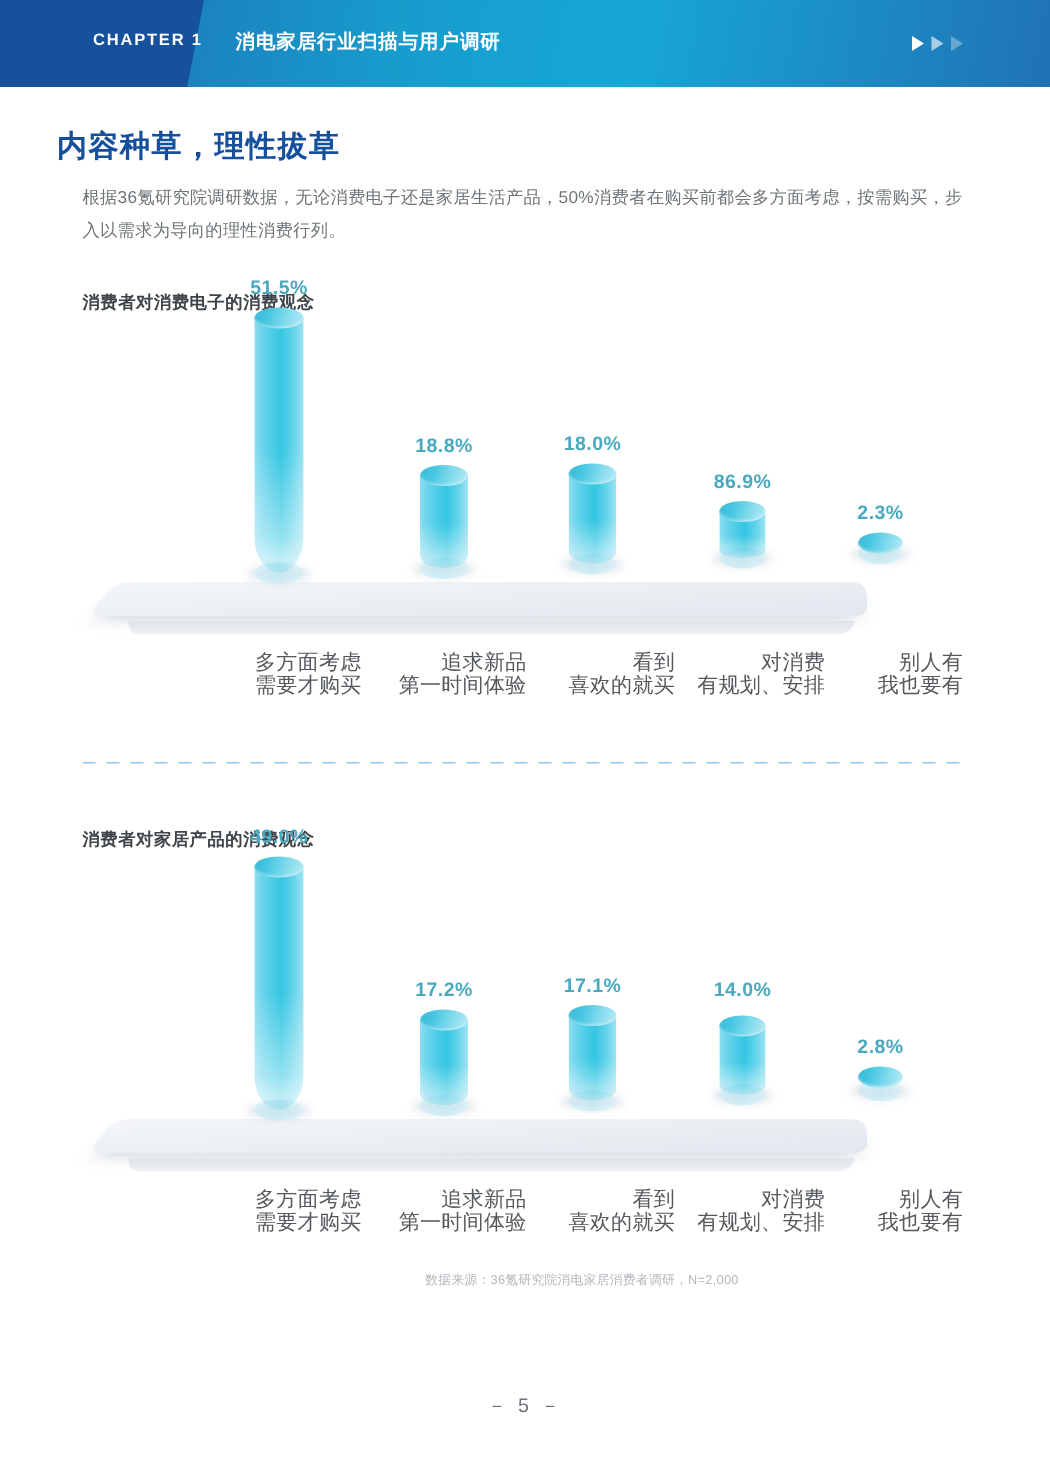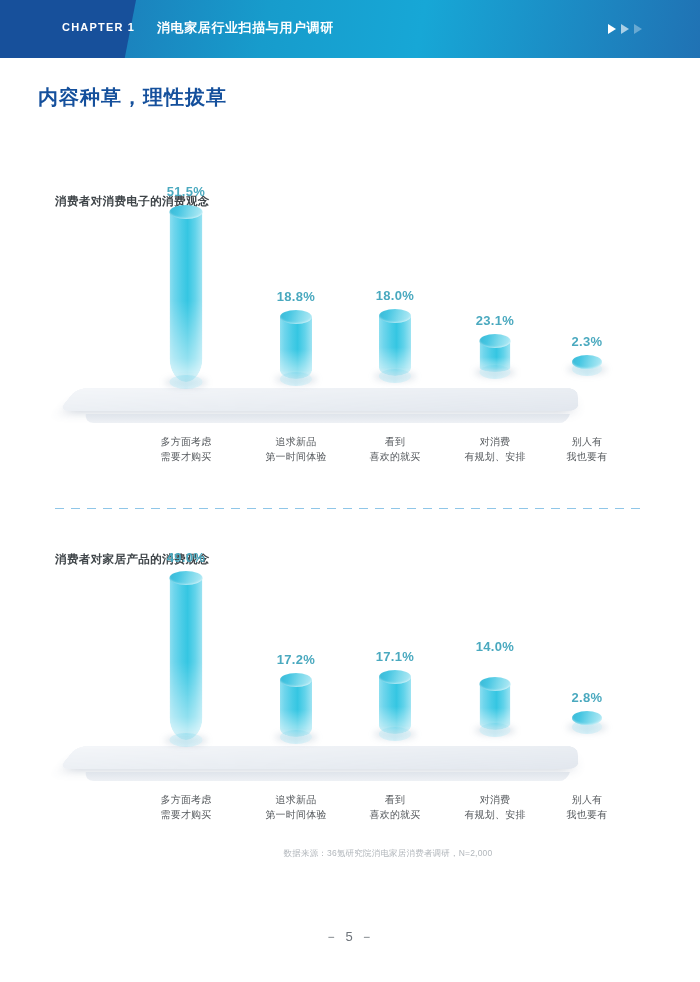--- a/index.html
+++ b/index.html
@@ -111,22 +111,22 @@
     box-shadow: inset 0 -1px 2px rgba(255,255,255,0.45);
   }
   .bar-shadow {
     position: absolute; left: 50%; transform: translateX(-50%);
     bottom: -6px; height: 11px; border-radius: 50%;
     background: rgba(90,120,150,0.17); filter: blur(3px);
   }
 
   .axis-labels { position: absolute; left: 0; top: 218px; width: 590px; height: 40px; }
   .axis-label {
-    position: absolute; width: 110px; text-align: center;
-    font-size: 10px; line-height: 15px; color: #55595d; letter-spacing: 0.2px;
+    position: absolute; width: 110px; text-align: right;
+    font-size: 14px; line-height: 15px; color: #55595d; letter-spacing: 0.2px;
   }
 
   
   .divider {
     position: absolute; left: 55px; top: 508px; width: 590px; height: 1px;
     background-image: linear-gradient(to right, #8fc6e8 0 9px, transparent 9px 16px);
     background-size: 16px 1px; background-repeat: repeat-x;
   }
 
   
@@ -150,20 +150,21 @@
     <div class="chapter-tag">CHAPTER 1</div>
     <div class="header-title">消电家居行业扫描与用户调研</div>
     <div class="arrows">
       <i></i>
       <i></i>
       <i></i>
     </div>
   </div>
 
   <div class="section-title">内容种草，理性拔草</div>
+  <div class="lede">根据36氪研究院调研数据，无论消费电子还是家居生活产品，50%消费者在购买前都会多方面考虑，按需购买，步入以需求为导向的理性消费行列。</div>
 
   <div class="chart-block" id="chart-0" style="top:194px;">
     <div class="chart-caption">消费者对消费电子的消费观念</div>
     <div class="plot">
       <div class="platform">
         <div class="slab"></div>
         <div class="slab-edge"></div>
       </div>
       <div class="bars">
           <div class="bar-group" style="left: 83px; bottom: 84px;">
@@ -187,21 +188,21 @@
           <div class="bar-group" style="left: 292px; bottom: 90.4px;">
             <div class="bar-value" style="bottom: 72.4px;">18.0%</div>
             <div class="bar-shadow" style="width: 42px;"></div>
             <div class="cyl" style="width: 32px; height: 59.4px; bottom: 0px;">
               <div class="bottom"></div>
               <div class="body"></div>
               <div class="top"></div>
             </div>
           </div>
           <div class="bar-group" style="left: 392px; bottom: 93.6px;">
-            <div class="bar-value" style="bottom: 44.68px;">23.1%</div>
+            <div class="bar-value" style="bottom: 44.68px;">86.9%</div>
             <div class="bar-shadow" style="width: 41px;"></div>
             <div class="cyl" style="width: 31px; height: 31.68px; bottom: 0px;">
               <div class="bottom"></div>
               <div class="body"></div>
               <div class="top"></div>
             </div>
           </div>
           <div class="bar-group" style="left: 484px; bottom: 96.8px;">
             <div class="bar-value" style="bottom: 20.59px;">2.3%</div>
             <div class="bar-shadow" style="width: 40px;"></div>
@@ -267,21 +268,21 @@
           <div class="bar-group" style="left: 292px; bottom: 90.4px;">
             <div class="bar-value" style="bottom: 69.43px;">17.1%</div>
             <div class="bar-shadow" style="width: 42px;"></div>
             <div class="cyl" style="width: 32px; height: 56.43px; bottom: 0px;">
               <div class="bottom"></div>
               <div class="body"></div>
               <div class="top"></div>
             </div>
           </div>
           <div class="bar-group" style="left: 392px; bottom: 93.6px;">
-            <div class="bar-value" style="bottom: 76px;">14.0%</div>
+            <div class="bar-value" style="bottom: 63px;">14.0%</div>
             <div class="bar-shadow" style="width: 41px;"></div>
             <div class="cyl" style="width: 31px; height: 46.2px; bottom: 0px;">
               <div class="bottom"></div>
               <div class="body"></div>
               <div class="top"></div>
             </div>
           </div>
           <div class="bar-group" style="left: 484px; bottom: 96.8px;">
             <div class="bar-value" style="bottom: 22.24px;">2.8%</div>
             <div class="bar-shadow" style="width: 40px;"></div>

